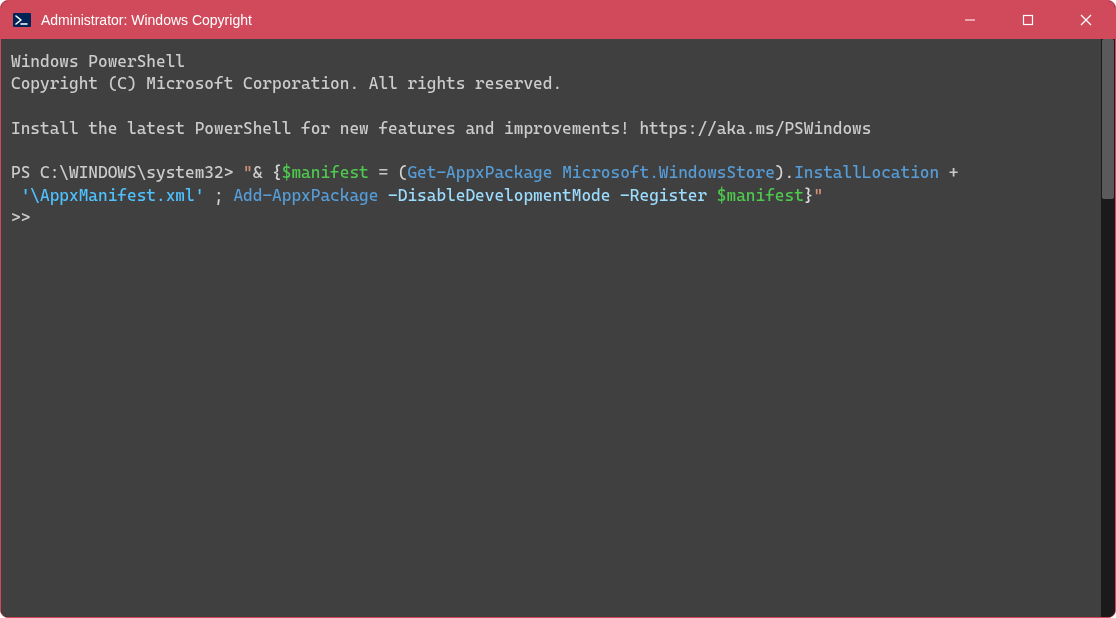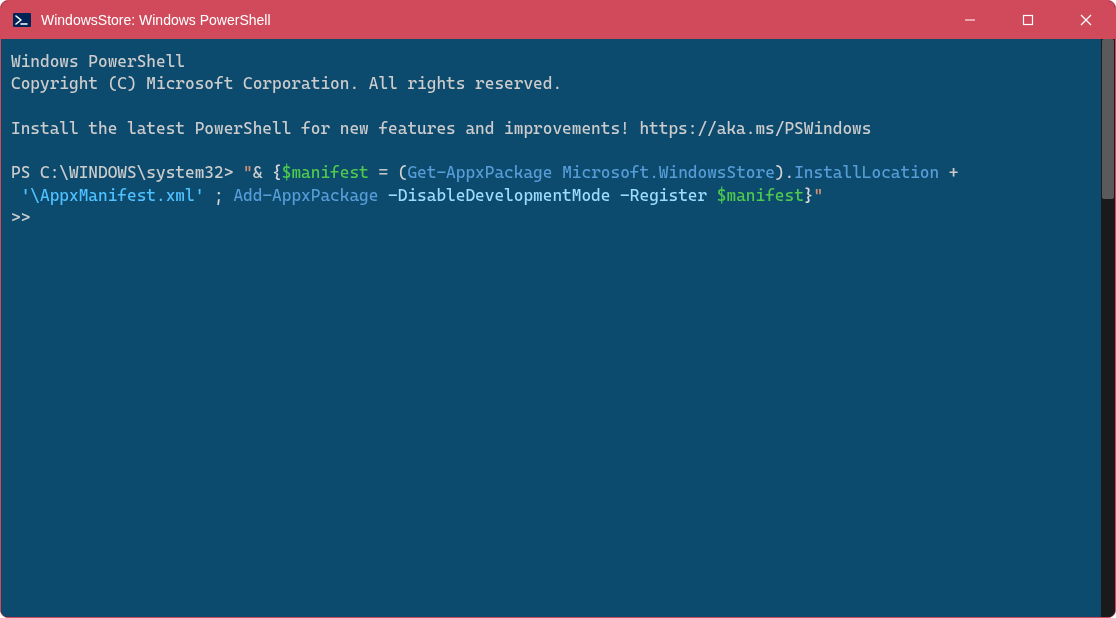--- a/index.html
+++ b/index.html
@@ -65,21 +65,21 @@
     .win-btn svg {
       width: 12px;
       height: 12px;
       stroke: #ffffff;
       stroke-width: 1.2;
       fill: none;
     }
     .terminal-wrap {
       flex: 1;
       display: flex;
-      background: #0c4a6e;
+      background: #404040;
       overflow: hidden;
       justify-content: space-between;
     }
     .terminal {
       flex: 1;
       padding: 12px 10px;
       font-family: "Cascadia Mono", "Consolas", "Courier New", monospace;
       font-size: 16.5px;
       line-height: 1.35;
       color: #cccccc;
@@ -117,21 +117,21 @@
 <div class="window">
 
   <div class="titlebar">
     <span class="titlebar-icon">
       <svg viewBox="0 0 18 18">
         <rect x="0" y="2" width="18" height="14" rx="1" fill="#012456"></rect>
         <path d="M3 5 L8 9 L3 13" stroke="#ffffff" stroke-width="1.6" fill="none" stroke-linecap="round" stroke-linejoin="round"></path>
         <line x1="8" y1="13" x2="14" y2="13" stroke="#ffffff" stroke-width="1.6" stroke-linecap="round"></line>
       </svg>
     </span>
-    <span class="titlebar-title">WindowsStore: Windows PowerShell</span>
+    <span class="titlebar-title">Administrator: Windows Copyright</span>
     <div class="window-controls">
       <div class="win-btn">
         <svg viewBox="0 0 12 12">
             <line x1="1" y1="6" x2="11" y2="6"></line>
           </svg>
       </div>
       <div class="win-btn">
         <svg viewBox="0 0 12 12">
             <rect x="1.5" y="1.5" width="9" height="9"></rect>
           </svg>

